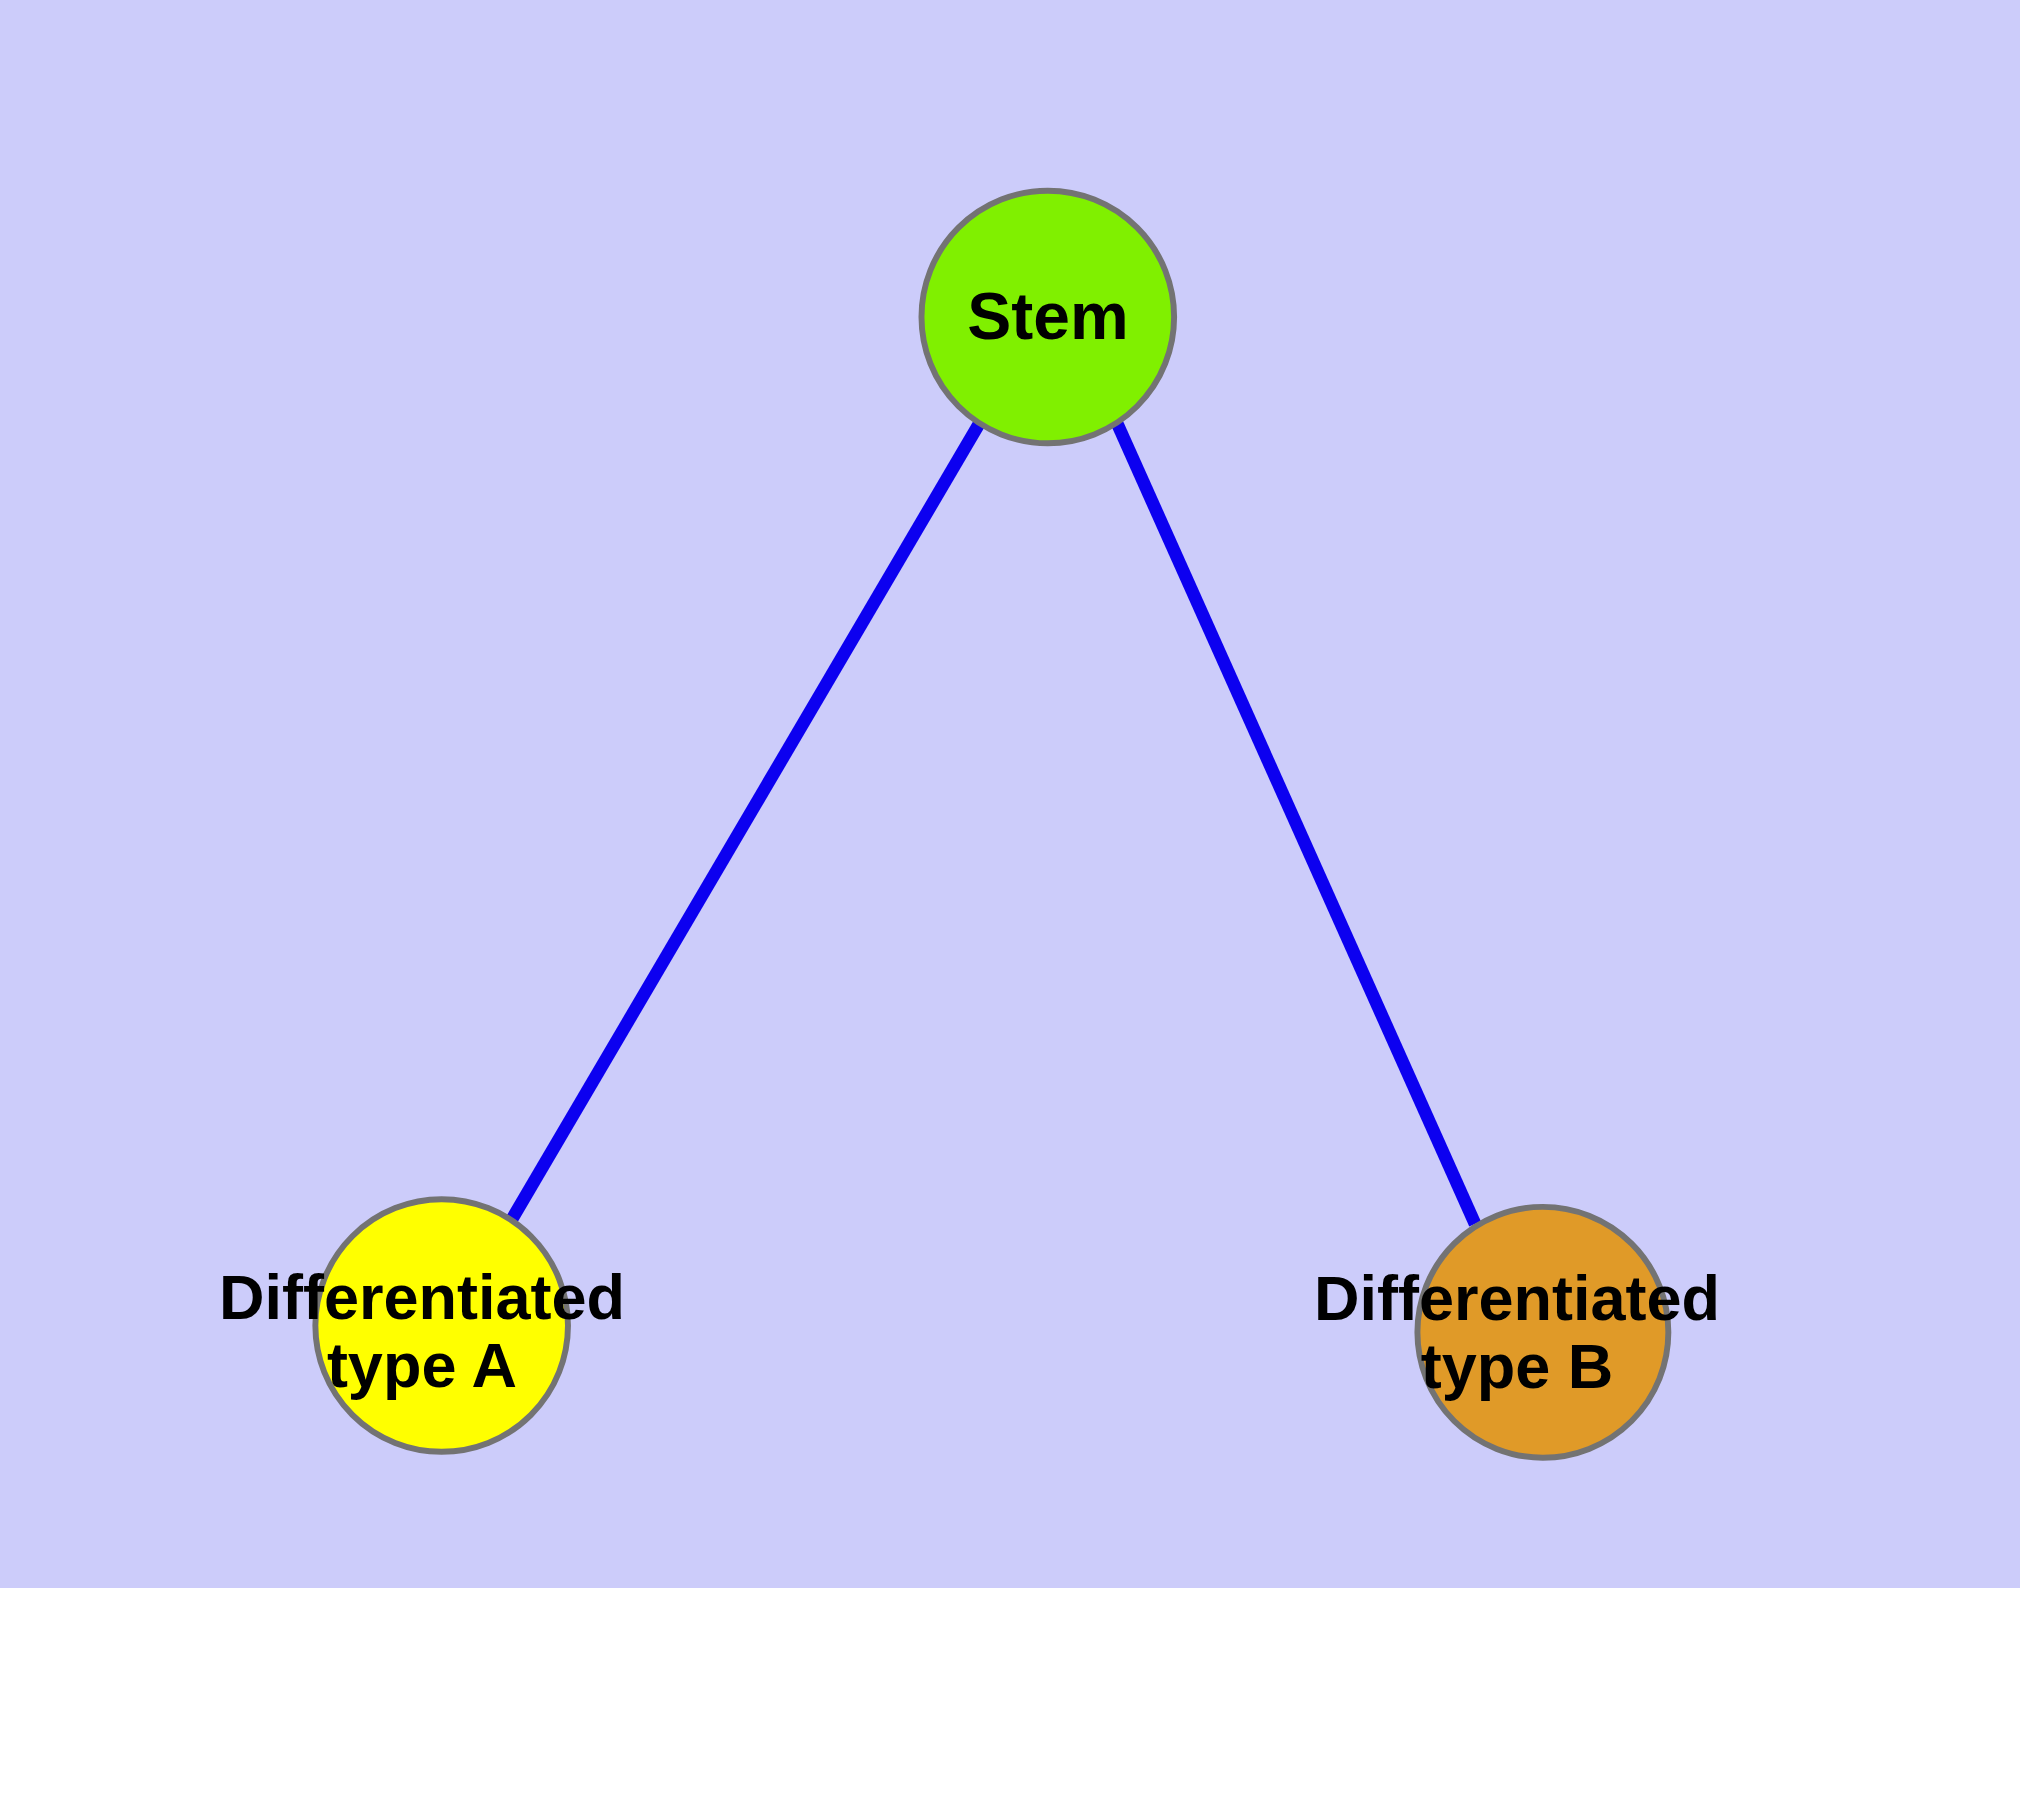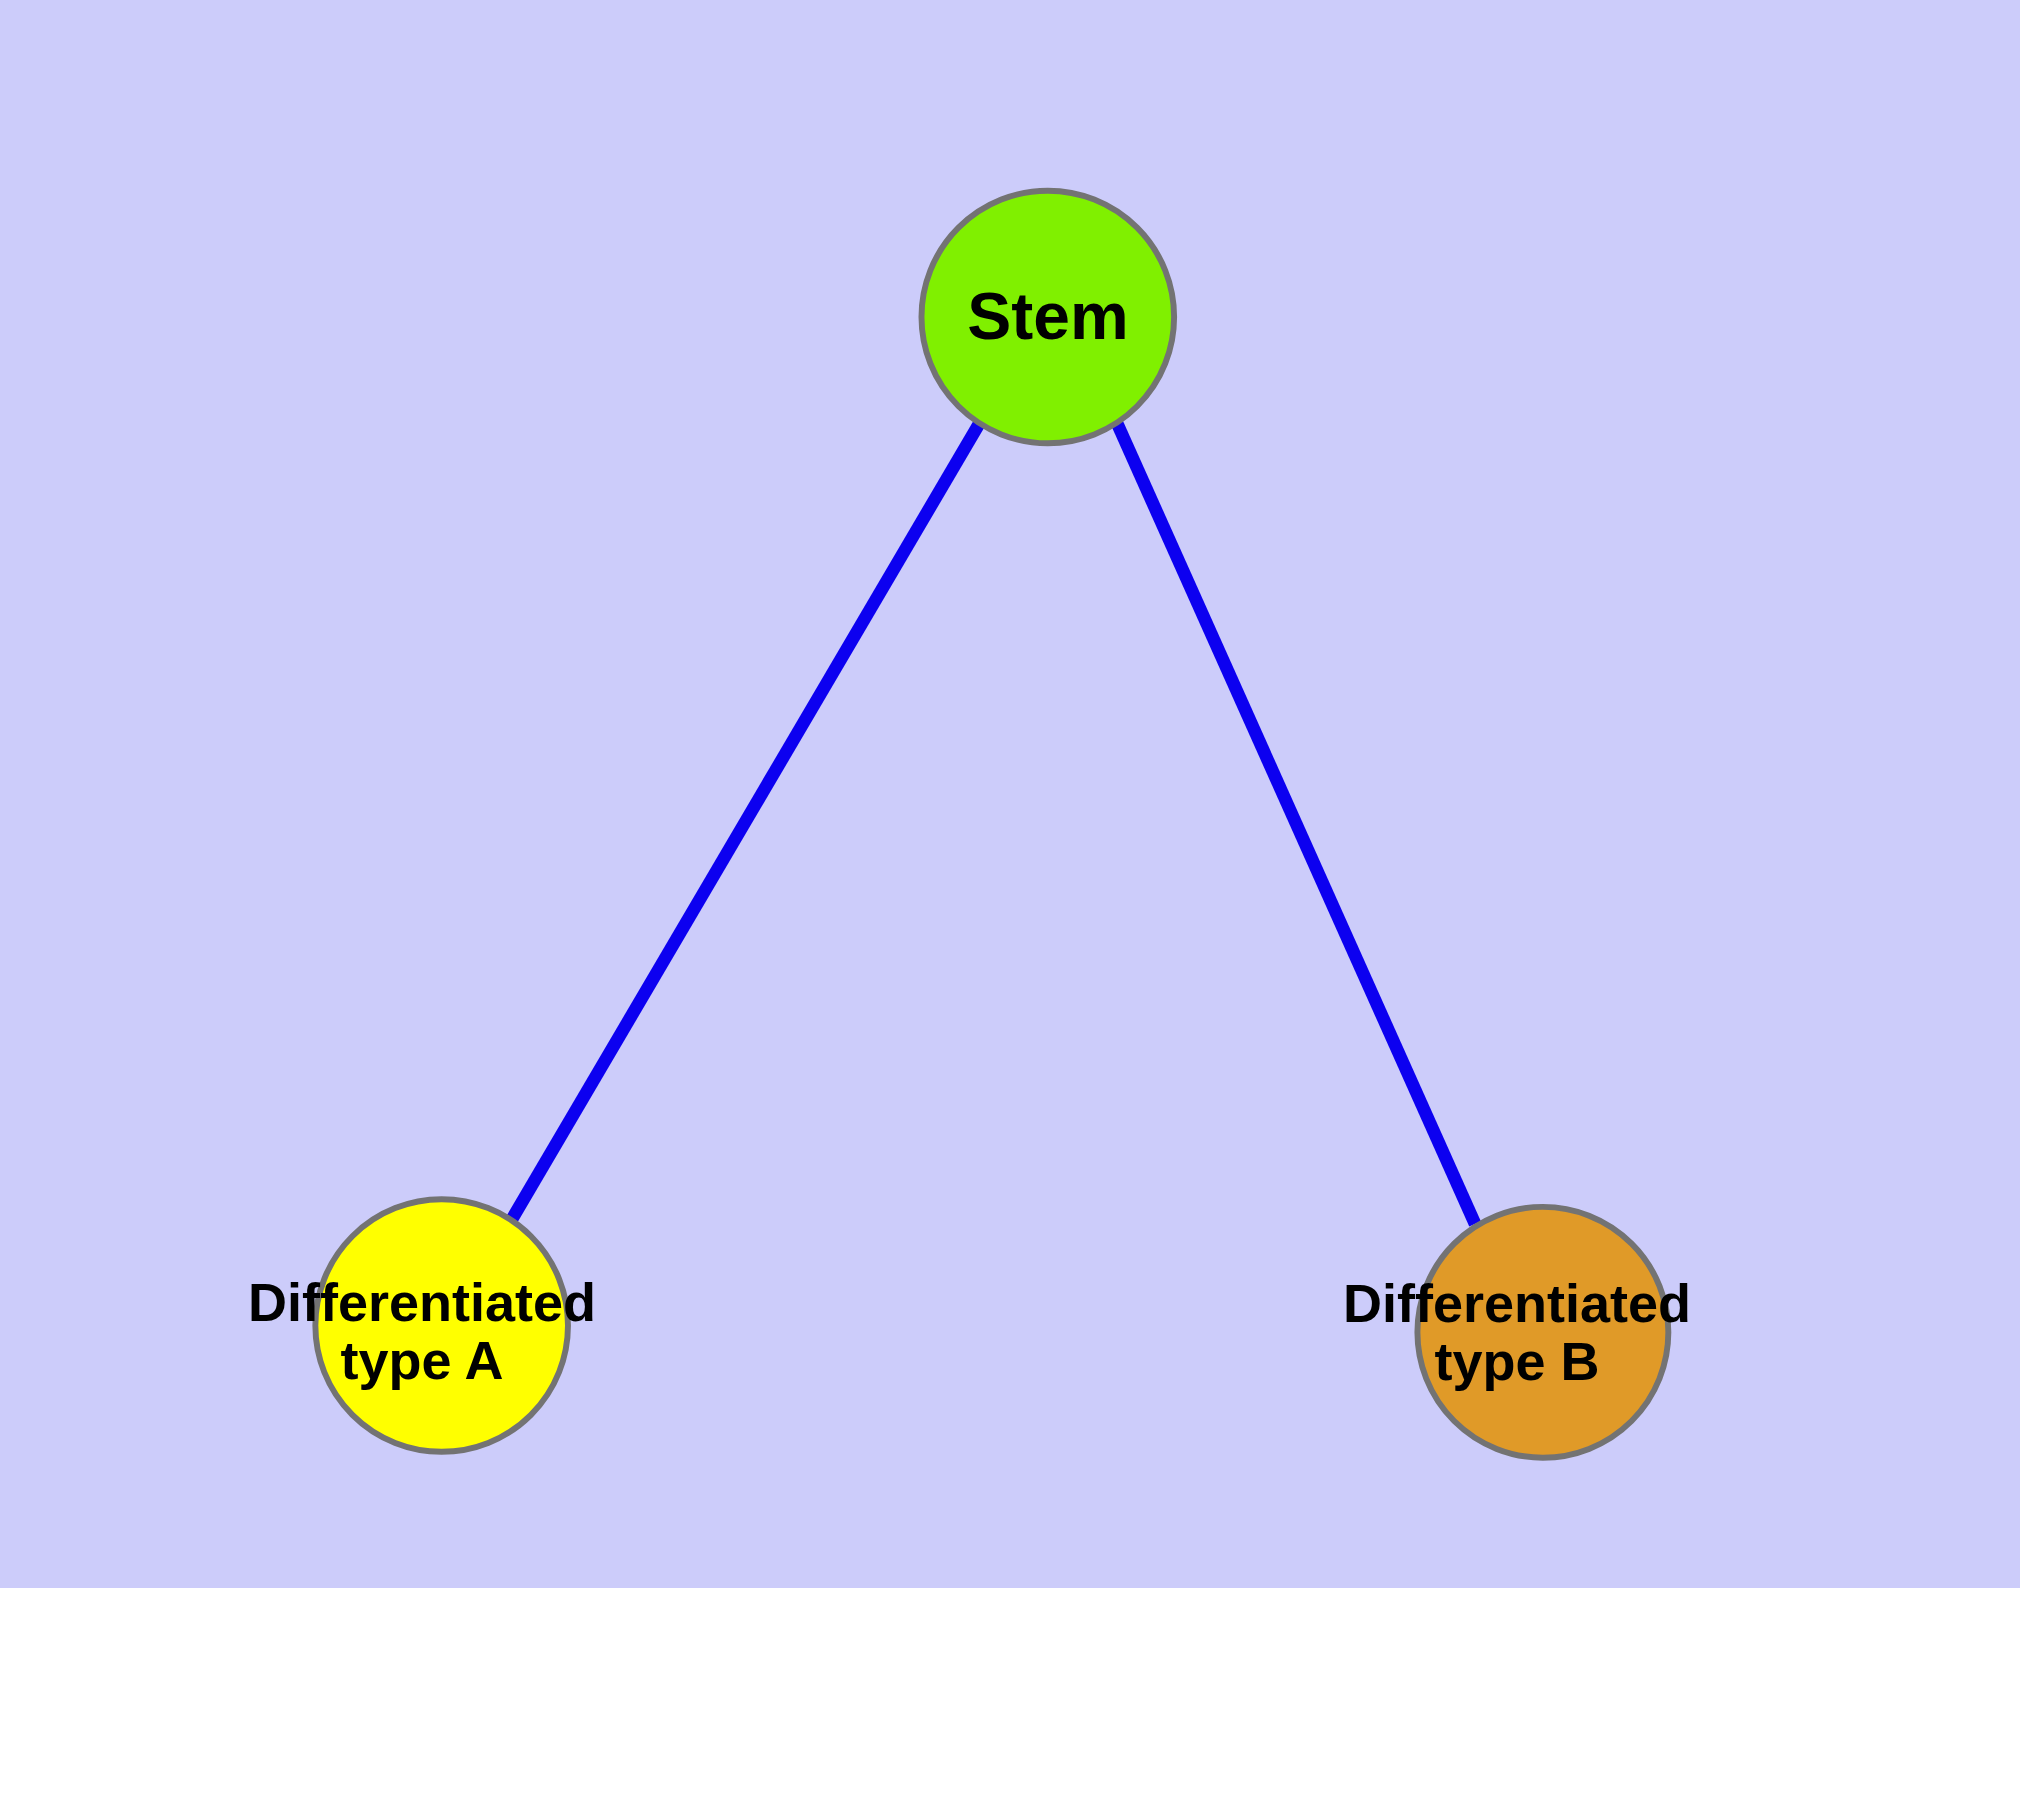--- a/index.html
+++ b/index.html
@@ -37,21 +37,21 @@
     color: #000000;
     line-height: 1.08;
     white-space: pre;
     pointer-events: none;
     transform: translate(-50%, -50%);
   }
   .label-stem {
     font-size: 66px;
   }
   .label-leaf {
-    font-size: 54px;
+    font-size: 63px;
   }
 </style>
 </head>
 <body>
 
 <div id="canvas" style="width: 2021px; height: 1588px; padding-left: 23px;">
 
   <svg id="graph-svg" viewBox="0 0 2384 2138" preserveAspectRatio="none" style="width: 2021px; height: 1812px;">
 
     <rect id="bg-rect" x="0" y="0" width="2384" height="2138" fill="#CCCCFA"></rect>

